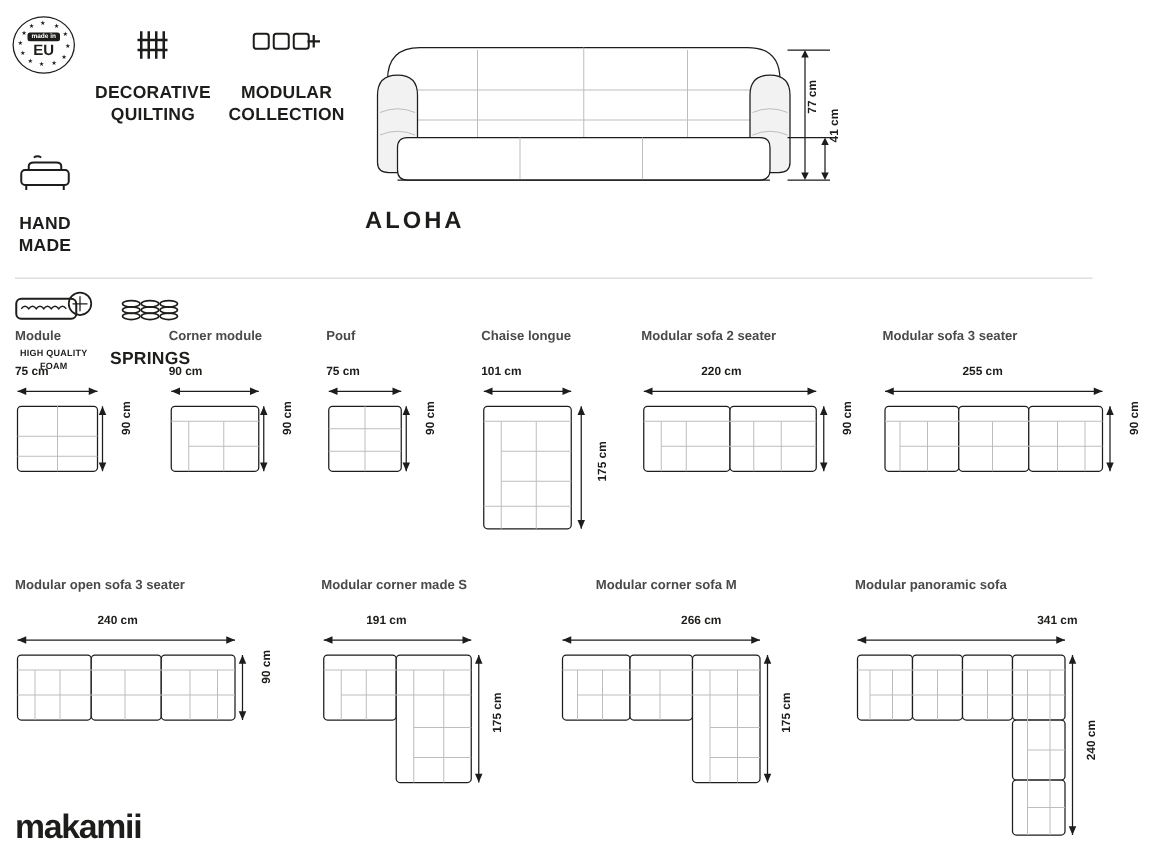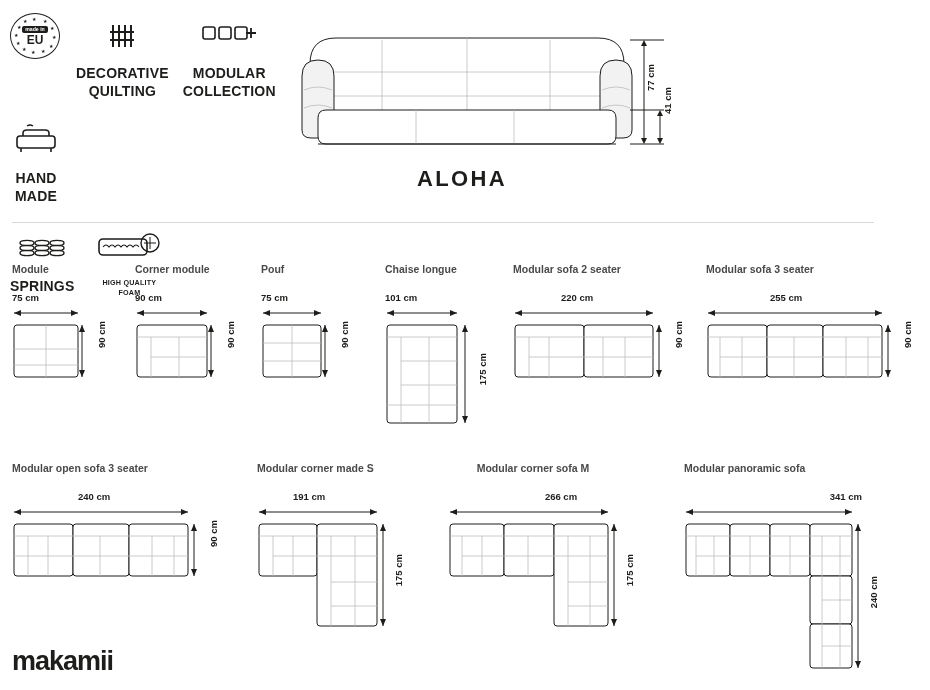--- a/index.html
+++ b/index.html
@@ -26,22 +26,22 @@
     display:flex;flex-direction:column;align-items:center;justify-content:center;position:relative;
   }
   .eu-made{font-size:5.2px;font-weight:bold;background:#1d1d1b;color:#fff;padding:1px 3px;border-radius:2px;line-height:1;}
   .eu-txt{font-size:12px;font-weight:bold;line-height:1;margin-top:1px;}
   .eu-stars{position:absolute;inset:0;}
   .eu-stars span{position:absolute;font-size:5px;line-height:1;}
 
   
   .hero{position:absolute;left:292px;top:20px;}
   .hero-title{
-    position:absolute;left:292px;top:166px;width:340px;text-align:center;
-    font-size:22px;font-weight:bold;letter-spacing:2.4px;
+    position:absolute;left:292px;top:166px;width:340px;
+    font-size:19px;font-weight:bold;letter-spacing:2.4px;
   }
   .divider{position:absolute;left:12px;top:222px;width:862px;height:1px;background:#d8d8d8;}
 
   
   .item{position:absolute;}
   .item-label{font-size:10.5px;font-weight:bold;color:#4a4a4a;white-space:nowrap;}
   .dim-label{font-size:9.5px;font-weight:bold;color:#1d1d1b;}
   .vdim{font-size:9.5px;font-weight:bold;color:#1d1d1b;writing-mode:vertical-rl;}
 
   svg{display:block;overflow:visible;}
@@ -119,50 +119,50 @@
             <path d="M14 2 Q17 0 20 2" fill="none" stroke="#1d1d1b" stroke-width="1.4"></path>
           </svg>
         </div>
         <div class="badge-txt">HAND</div>
         <div class="badge-txt">MADE</div>
       </div>
 
     </div>
 
     <div class="badge-row" style="margin-top:16px;">
+      <div class="badge">
+        <div class="badge-ico">
+          <svg width="66" height="34" viewBox="0 0 66 34">
+            <rect x="3" y="7" width="48" height="16" rx="4" fill="none" stroke="#1d1d1b" stroke-width="1.6"></rect>
+            <path d="M7 15 q3 -4 6 0 q3 -4 6 0 q3 -4 6 0 q3 -4 6 0 q3 -4 6 0 q3 -4 6 0" fill="none" stroke="#1d1d1b" stroke-width="1.1"></path>
+            <circle cx="54" cy="11" r="9" fill="none" stroke="#1d1d1b" stroke-width="1.4"></circle>
+            <path d="M54 5 L54 17 M48 11 L60 11" stroke="#1d1d1b" stroke-width="1"></path>
+          </svg>
+        </div>
+        <div class="badge-txt small">HIGH QUALITY</div>
+        <div class="badge-txt small">FOAM</div>
+      </div>
+
       <div class="badge" style="margin-right:22px;">
         <div class="badge-ico">
           <svg width="50" height="30" viewBox="0 0 50 30">
             <g fill="none" stroke="#1d1d1b" stroke-width="1.4">
               <ellipse cx="10" cy="9" rx="7" ry="2.6"></ellipse>
                 <ellipse cx="10" cy="14" rx="7" ry="2.6"></ellipse>
                 <ellipse cx="10" cy="19" rx="7" ry="2.6"></ellipse>
               <ellipse cx="25" cy="9" rx="7" ry="2.6"></ellipse>
                 <ellipse cx="25" cy="14" rx="7" ry="2.6"></ellipse>
                 <ellipse cx="25" cy="19" rx="7" ry="2.6"></ellipse>
               <ellipse cx="40" cy="9" rx="7" ry="2.6"></ellipse>
                 <ellipse cx="40" cy="14" rx="7" ry="2.6"></ellipse>
                 <ellipse cx="40" cy="19" rx="7" ry="2.6"></ellipse>
             </g>
           </svg>
         </div>
         <div class="badge-txt">SPRINGS</div>
-      </div>
-
-      <div class="badge">
-        <div class="badge-ico">
-          <svg width="66" height="34" viewBox="0 0 66 34">
-            <rect x="3" y="7" width="48" height="16" rx="4" fill="none" stroke="#1d1d1b" stroke-width="1.6"></rect>
-            <path d="M7 15 q3 -4 6 0 q3 -4 6 0 q3 -4 6 0 q3 -4 6 0 q3 -4 6 0 q3 -4 6 0" fill="none" stroke="#1d1d1b" stroke-width="1.1"></path>
-            <circle cx="54" cy="11" r="9" fill="none" stroke="#1d1d1b" stroke-width="1.4"></circle>
-            <path d="M54 5 L54 17 M48 11 L60 11" stroke="#1d1d1b" stroke-width="1"></path>
-          </svg>
-        </div>
-        <div class="badge-txt small">HIGH QUALITY</div>
-        <div class="badge-txt small">FOAM</div>
       </div>
     </div>
   </div>
 
   <div class="hero">
     <svg width="350" height="140" viewBox="0 0 350 140">
 
       <path class="pc" d="M18 44 q0 -26 26 -26 h262 q26 0 26 26 v52 q0 10 -10 10 h-294 q-10 0 -10 -10 z"></path>
 
       <path class="pt" d="M90 20 L90 104 M175 18 L175 104 M258 20 L258 104"></path>

